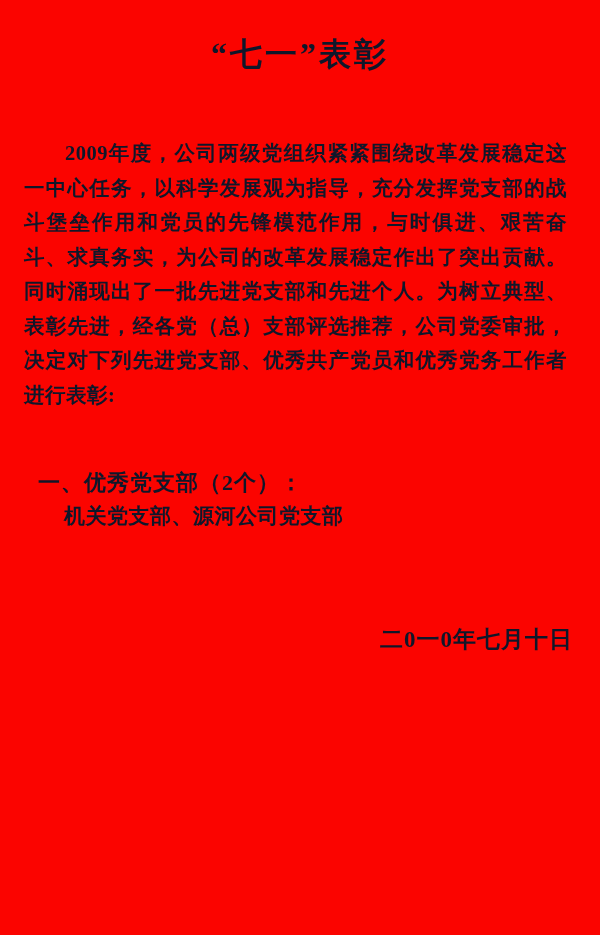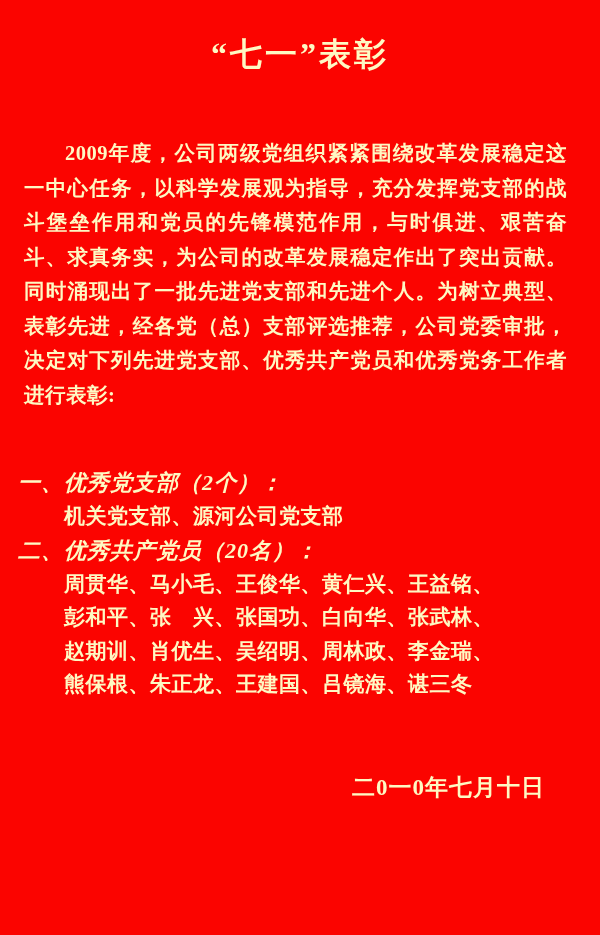--- a/index.html
+++ b/index.html
@@ -27,62 +27,54 @@
     font-size: 20.5px;
     line-height: 34.5px;
     text-align: justify;
     text-indent: 2em;
     letter-spacing: 0.5px;
   }
   .sections {
     margin-top: 54px;
   }
   .section-heading {
-    margin-left: 18px;
+    margin-left: 38px;
     font-size: 22px;
     line-height: 34px;
     letter-spacing: 1px;
-    font-style: italic;
   }
   .name-line {
     margin-left: 64px;
     font-size: 21px;
     line-height: 33.5px;
     letter-spacing: 0.5px;
   }
   .date-line {
-    margin-top: 70px;
-    padding-right: 55px;
+    margin-top: 90px;
+    padding-right: 27px;
     text-align: right;
     font-size: 23px;
     letter-spacing: 1px;
   }
 </style>
 </head>
 <body>
 
-<div class="page" style="background: rgb(251, 4, 0); color: #fef9c3;">
+<div class="page" style="background: rgb(251, 4, 0); color: #0f172a;">
 
   <h1 class="title">“七一”表彰</h1>
 
   <p class="intro">2009年度，公司两级党组织紧紧围绕改革发展稳定这一中心任务，以科学发展观为指导，充分发挥党支部的战斗堡垒作用和党员的先锋模范作用，与时俱进、艰苦奋斗、求真务实，为公司的改革发展稳定作出了突出贡献。同时涌现出了一批先进党支部和先进个人。为树立典型、表彰先进，经各党（总）支部评选推荐，公司党委审批，决定对下列先进党支部、优秀共产党员和优秀党务工作者进行表彰:</p>
 
   <div class="sections">
 
     <div>
       <div class="section-heading">一、优秀党支部（2个）：</div>
       <div class="name-line">机关党支部、源河公司党支部</div>
     </div>
 
-    <div>
-      <div class="section-heading">二、优秀共产党员（20名）：</div>
-      <div class="name-line">周贯华、马小毛、王俊华、黄仁兴、王益铭、</div>
-      <div class="name-line">彭和平、张　兴、张国功、白向华、张武林、</div>
-      <div class="name-line">赵期训、肖优生、吴绍明、周林政、李金瑞、</div>
-      <div class="name-line">熊保根、朱正龙、王建国、吕镜海、谌三冬</div>
-    </div>
 
 
   </div>
 
   <div class="date-line">二0一0年七月十日</div>
 
 </div>
 
 </body></html>

